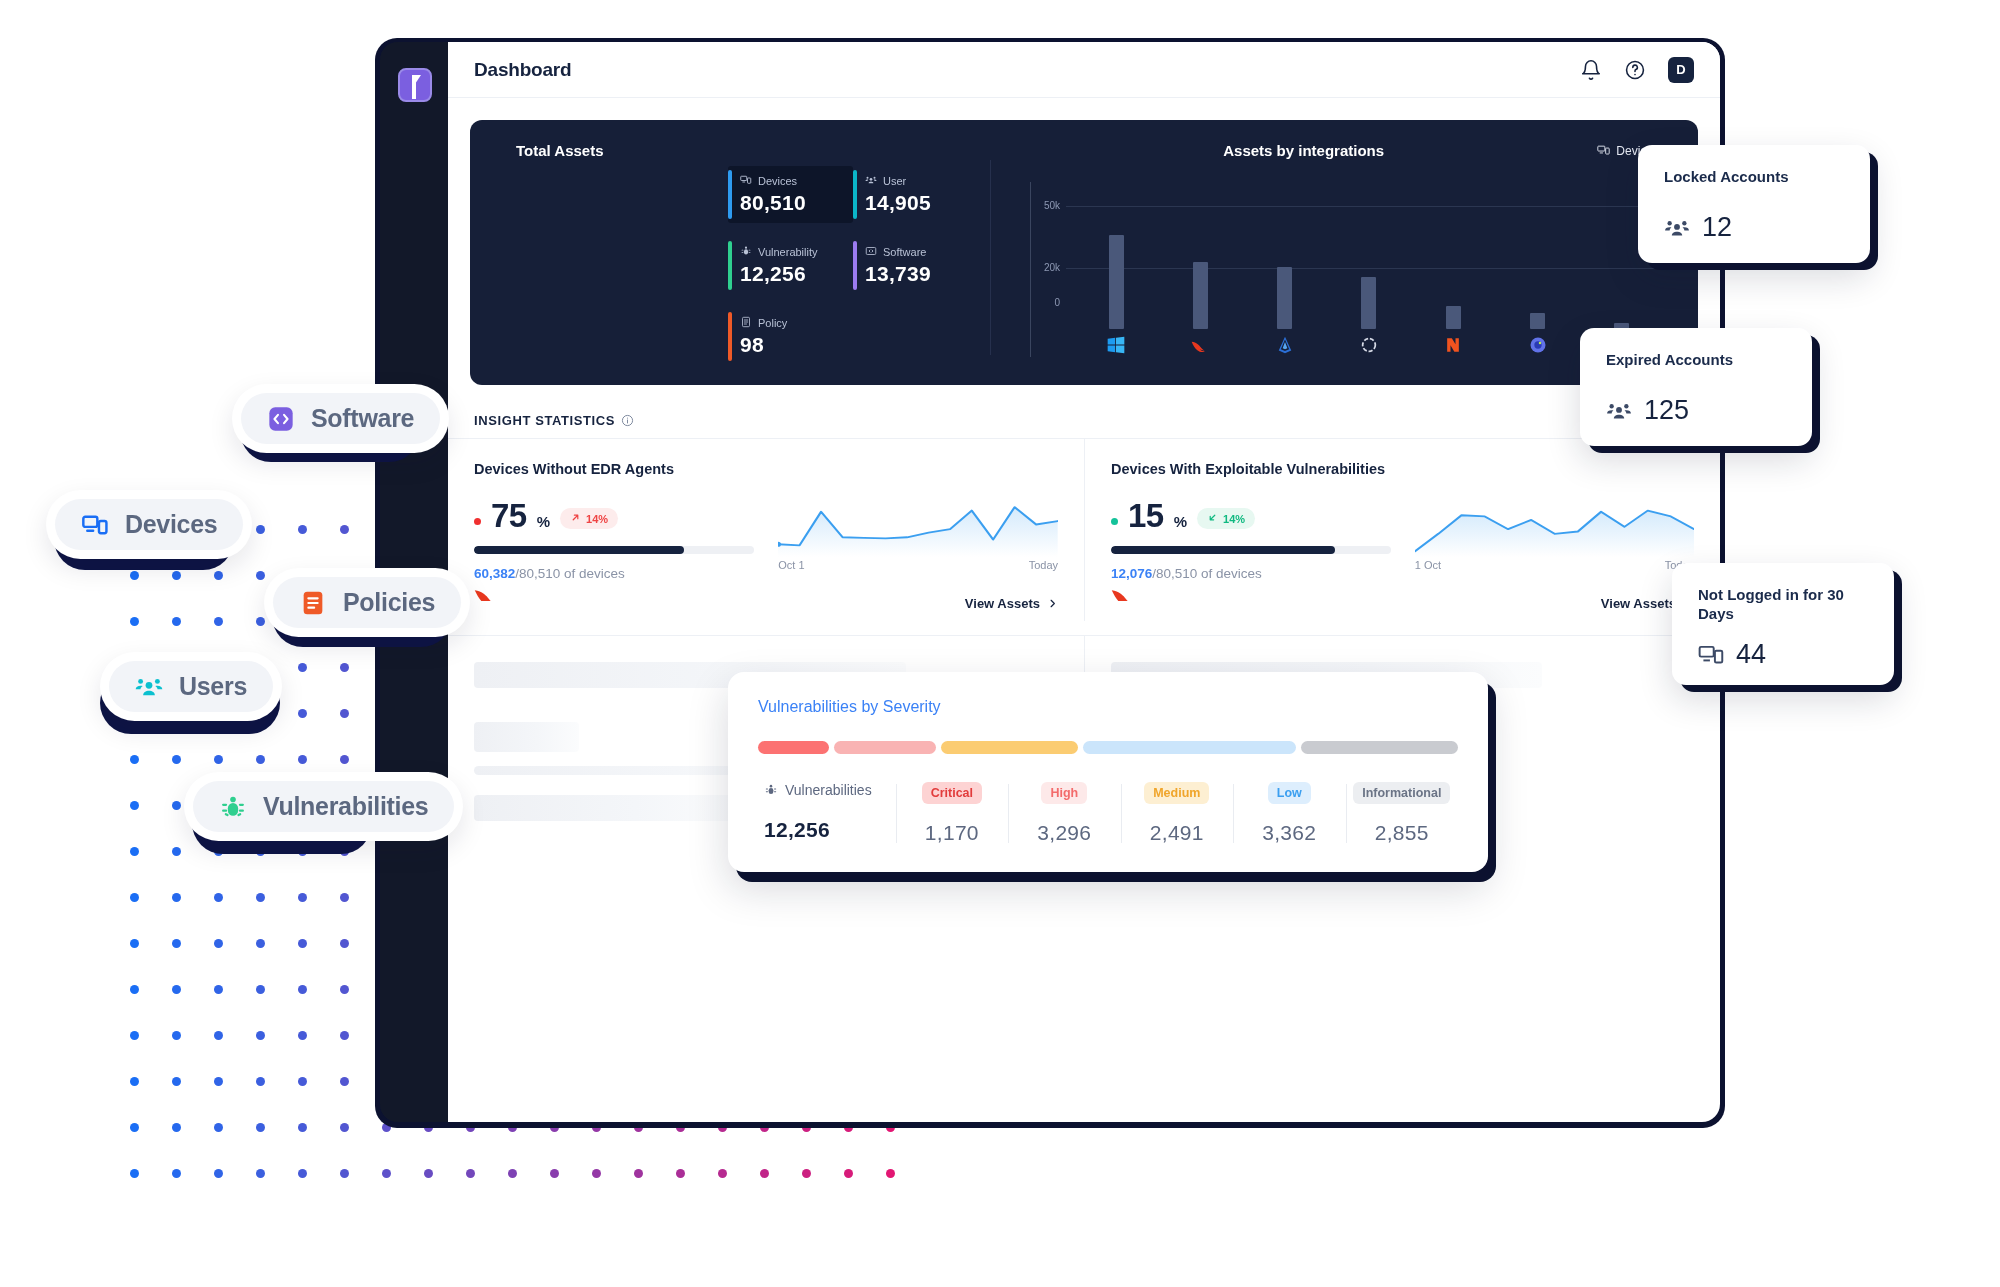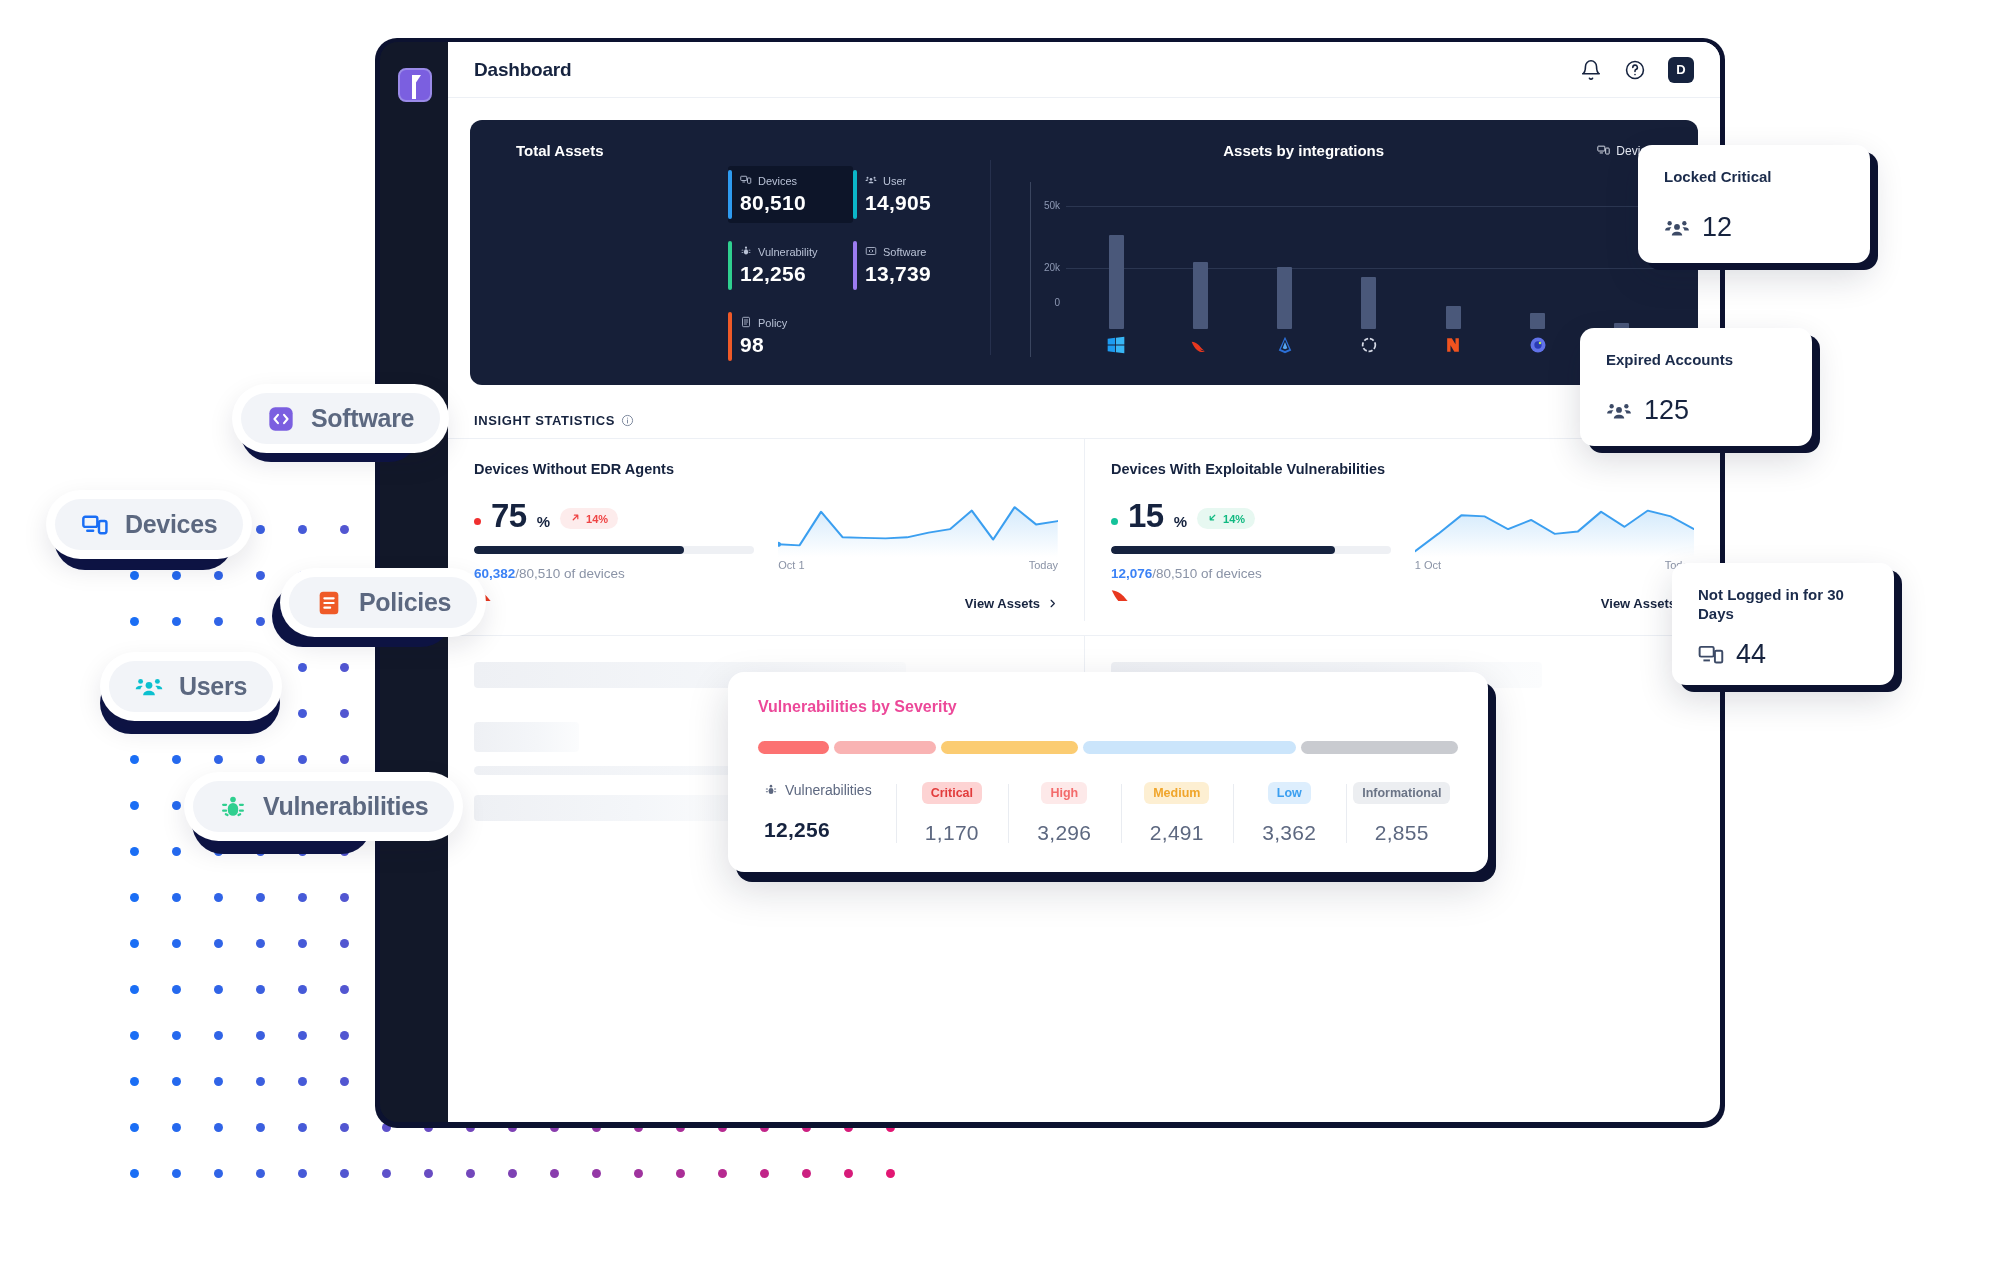--- a/index.html
+++ b/index.html
@@ -173,21 +173,21 @@
   }
 
   
   .sev {
     position:absolute; left:728px; top:672px; width:760px; height:200px;
     background:#fff; border-radius:16px; box-shadow:0 16px 40px rgba(16,22,48,.17);
     z-index:32; padding:26px 30px;
   }
   .sev-shadow{ position:absolute; left:736px; top:682px; width:760px; height:200px;
     background:#0c1230; border-radius:16px; z-index:31; }
-  .sev-title { font-size:16px; font-weight:700; color:#ec4899; }
+  .sev-title { font-size:16px; font-weight:400; color:#3b82f6; }
   .sev-bar { display:flex; gap:5px; margin-top:25px; }
   .sev-seg { height:13px; border-radius:7px; }
   .sev-cols { display:flex; margin-top:28px; }
   .sev-col { flex:1; text-align:center; position:relative; padding:0 6px; }
   .sev-col + .sev-col:before{
     content:""; position:absolute; left:0; top:2px; bottom:2px; width:1px; background:#e9ecf1;
   }
   .sev-col.first { flex:1.25; text-align:left; }
   .sev-lbl { display:inline-flex; align-items:center; gap:7px; font-size:14px; color:#5d6880; }
   .sev-lbl svg{width:14px;height:14px;color:#5d6880;}
@@ -813,21 +813,21 @@
           <div class="sk" style="width:18%;height:30px;margin-bottom:14px"></div>
           <div class="sk" style="width:58%;height:9px;border-radius:5px"></div>
         </div>
       </div>
 
     </div>
   </div>
 
   <div class="fcard-shadow" style="left:1646px;top:152px;width:232px;height:118px;"></div>
   <div class="fcard" id="fc0" style="left:1638px;top:145px;width:232px;height:118px;">
-    <div class="fcard-title">Locked Critical</div>
+    <div class="fcard-title">Locked Accounts</div>
     <div class="fcard-val">
       <svg viewBox="0 0 24 24" fill="currentColor">
         <circle cx="12" cy="11" r="2.7"></circle>
           <path d="M7.2 19c0-2.2 2.1-3.6 4.8-3.6S16.8 16.8 16.8 19z"></path>
         <circle cx="5.2" cy="7.6" r="2"></circle>
           <path d="M1 14.2c0-1.7 1.6-2.8 4.2-2.8.6 0 1.2.06 1.7.18-1 .7-1.6 1.6-1.7 2.62z"></path>
         <circle cx="18.8" cy="7.6" r="2"></circle>
           <path d="M23 14.2c0-1.7-1.6-2.8-4.2-2.8-.6 0-1.2.06-1.7.18 1 .7 1.6 1.6 1.7 2.62z"></path>
       </svg>
       <div class="fcard-num">12</div>
@@ -914,21 +914,21 @@
           <rect x="2" y="5" width="12" height="8.6" rx="1.6"></rect>
             <path d="M5.4 17h5"></path>
             <rect x="15.4" y="8.6" width="6.4" height="10.4" rx="1.6"></rect>
         </svg>
       </span>
       <span class="pill-label">Devices</span>
     </div>
   </div>
 
   <div class="pill-shadow" style="left:272px;top:585px;width:180px;height:62px;"></div>
-  <div class="pill" id="pill2" style="left:280px;top:568px;">
+  <div class="pill" id="pill2" style="left:264px;top:568px;">
     <div class="pill-inner">
       <span class="pill-ic">
         <svg viewBox="0 0 24 24">
             <rect x="4" y="2.4" width="16" height="19.2" rx="3" fill="#ef5a28"></rect>
             <path d="M8 8h8M8 12h8M8 16h5" stroke="#fff" stroke-width="1.8" stroke-linecap="round"></path>
           </svg>
       </span>
       <span class="pill-label">Policies</span>
     </div>
   </div>

